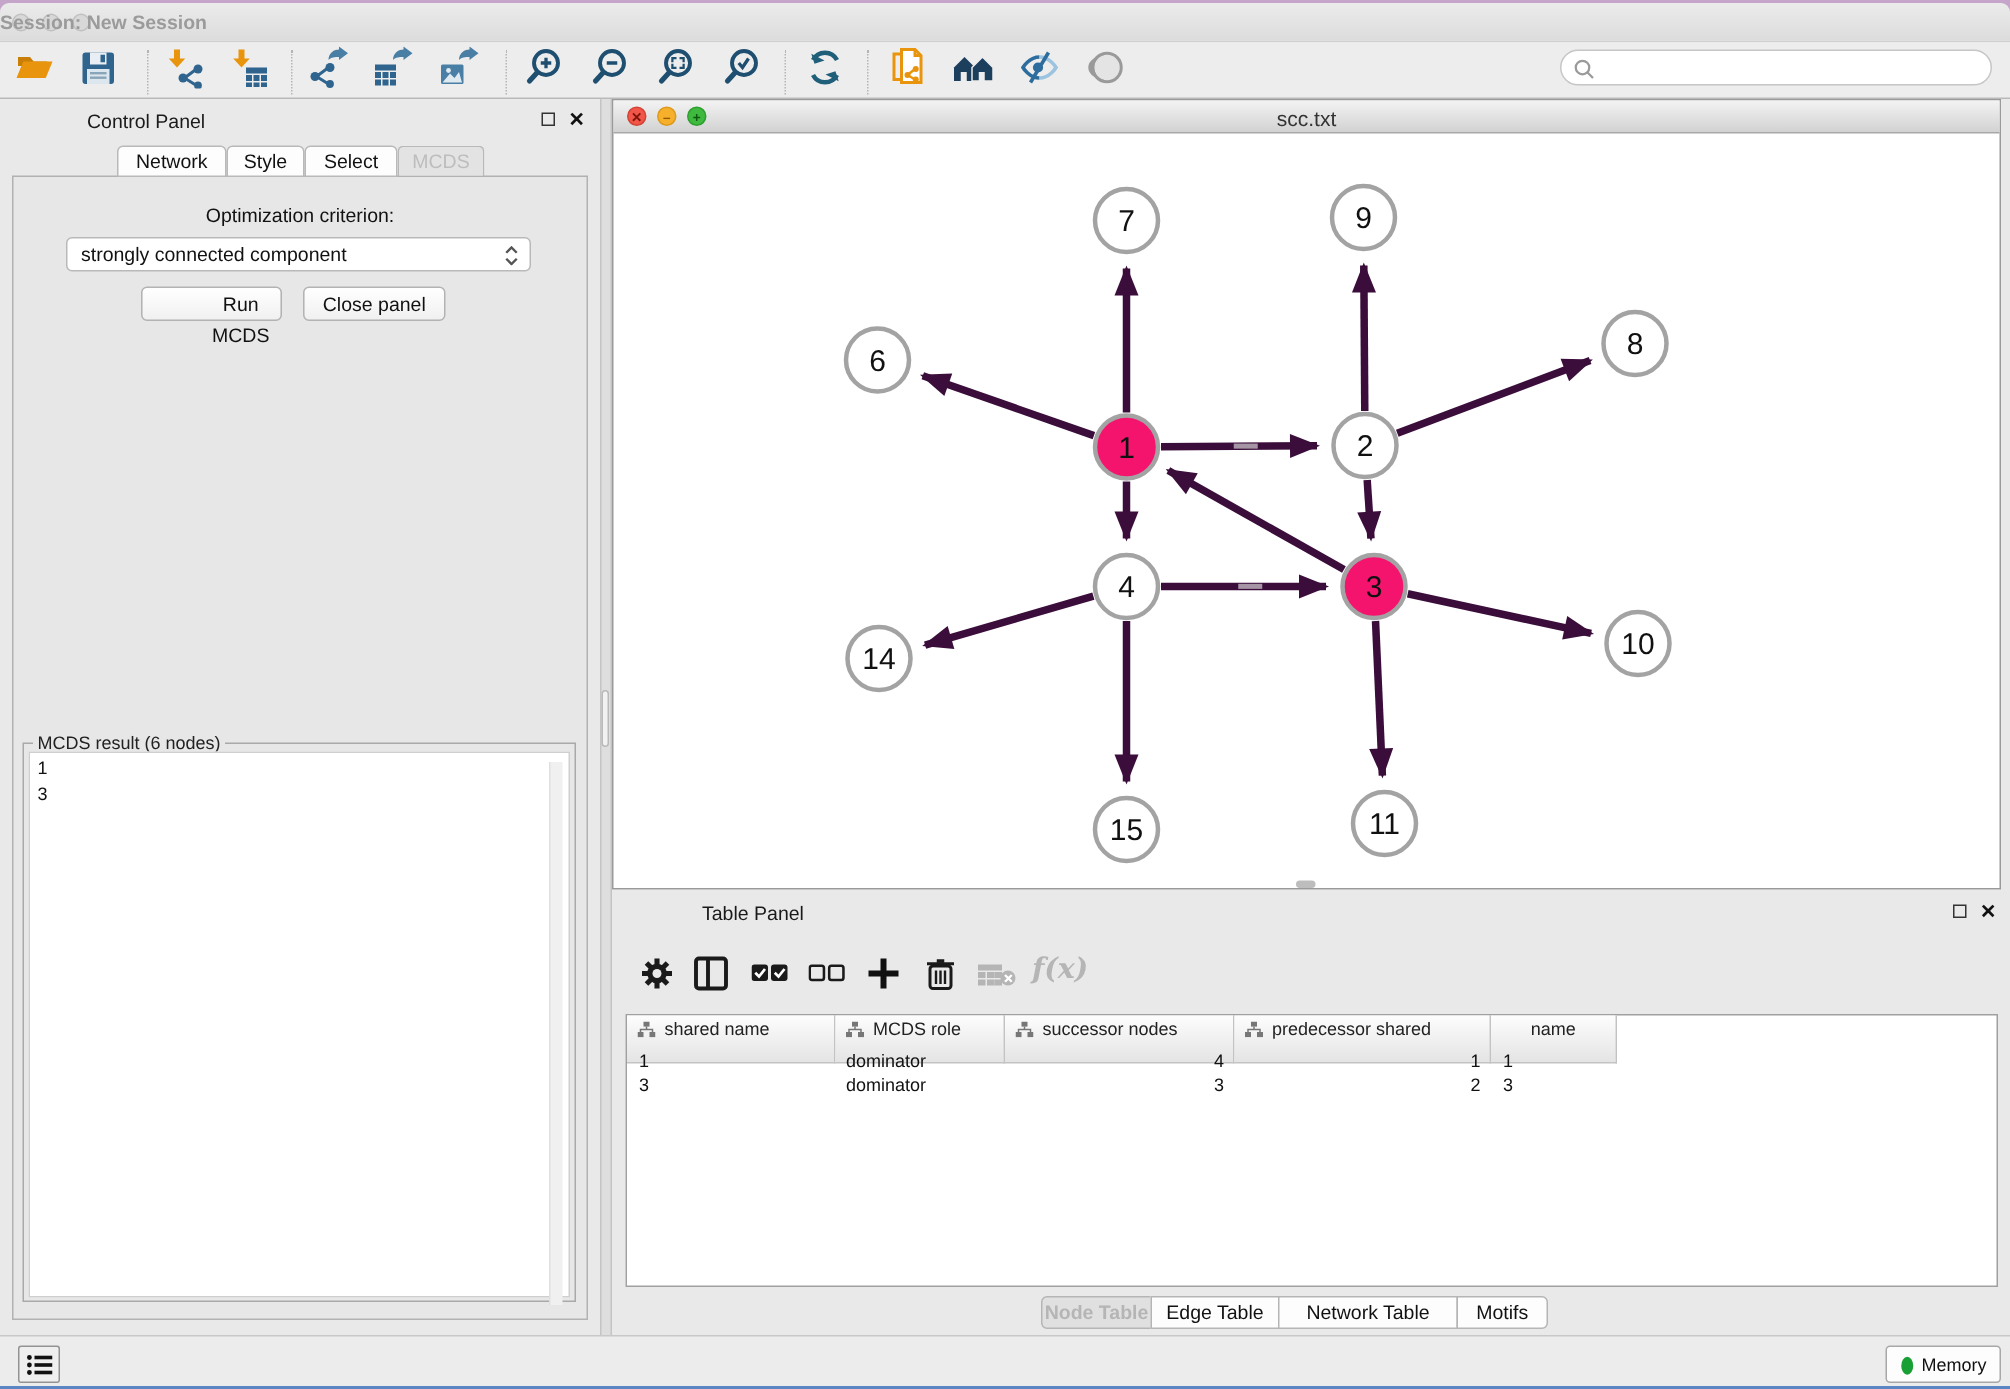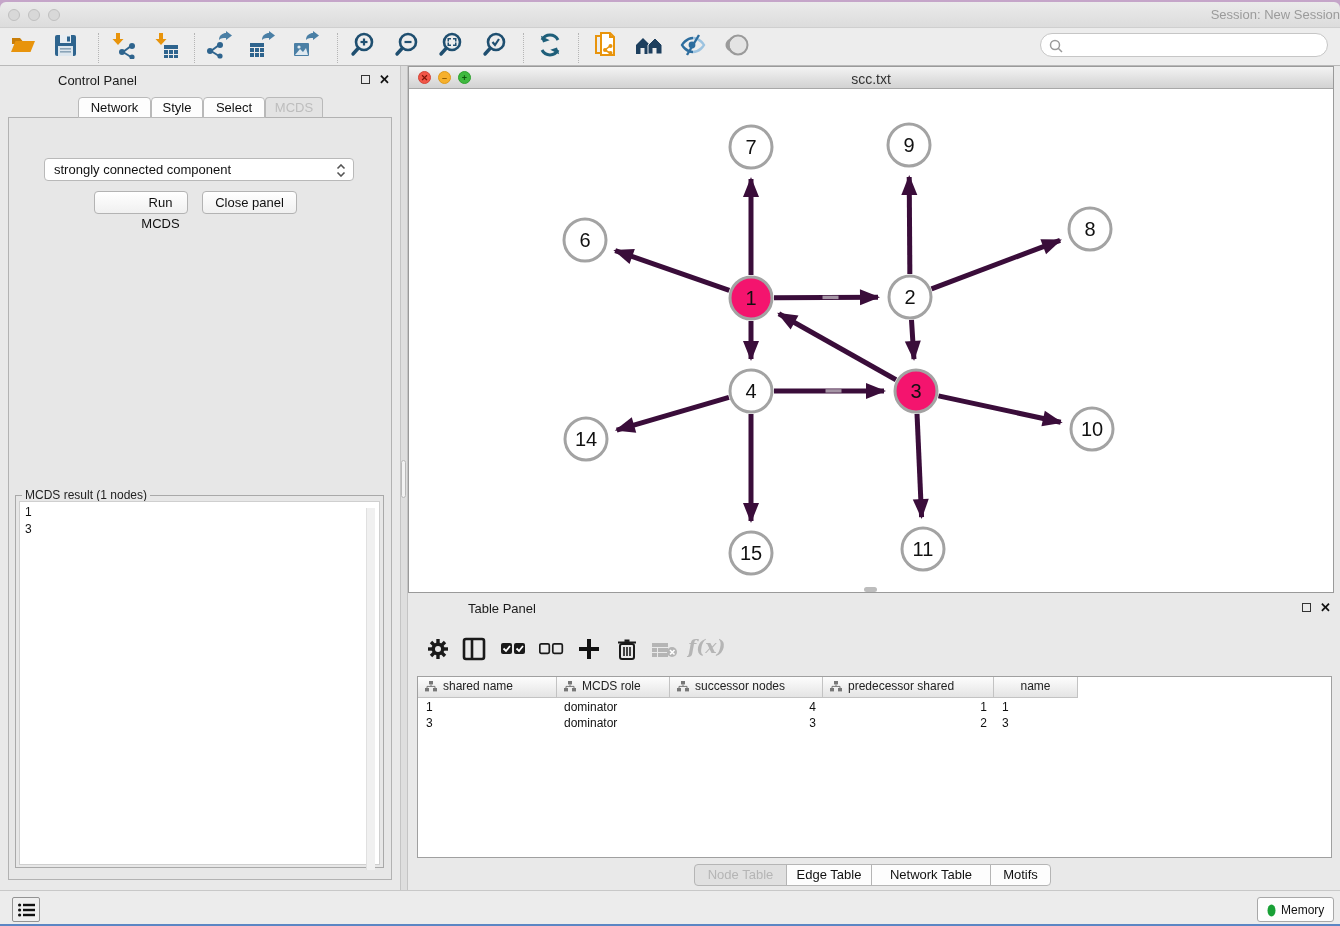--- a/index.html
+++ b/index.html
@@ -1,21 +1,21 @@
 <!DOCTYPE html>
 <html><head>
 <meta charset="utf-8">
 <style>
   * { margin:0; padding:0; box-sizing:border-box; }
   html,body { width:1340px; height:926px; overflow:hidden; font-family:"Liberation Sans",sans-serif; background:#ececec; }
   .abs { position:absolute; }
   .desktop-strip { left:0; top:0; width:1340px; height:8px; background:#c5a5c9; }
   .titlebar { left:0; top:2px; width:1340px; height:26px; background:linear-gradient(#ebebeb,#dcdcdc); border-bottom:1px solid #cfcfcf; border-radius:6px 6px 0 0; }
   .tl-dot { width:12px; height:12px; border-radius:50%; background:#d8d8d8; border:1px solid #c0c0c0; top:7px; }
-  .win-title { width:100%; text-align:right; top:5px; font-size:13px; color:#9b9b9b; }
+  .win-title { width:100%; text-align:left; top:5px; font-size:13px; color:#9b9b9b;font-weight:bold; }
   .toolbar { left:0; top:29px; width:1340px; height:37px; background:#ededed; border-bottom:1px solid #b9b9b9; }
   .tb-icon { top:2px; width:28px; height:28px; }
   .tb-sep { top:4px; width:1px; height:30px; border-left:1px dotted #b5b5b5; }
   .searchbox { top:4px; left:1040px; width:288px; height:24px; background:#fff; border:1px solid #c6c6c6; border-radius:12px; }
   .searchbox svg { position:absolute; left:7px; top:4px; }
   .main { left:0; top:66px; width:1340px; height:824px; background:#e9e9e9; }
   .ctrl { left:0; top:0; width:400px; height:824px; background:#e9e9e9; }
   .divider { left:400px; top:0; width:8px; height:824px; background:#dedede; border-left:1px solid #c4c4c4; border-right:1px solid #c4c4c4; }
   .split-handle { left:401px; top:394px; width:5px; height:38px; background:#f2f2f2; border:1px solid #b9b9b9; border-radius:3px; }
   .panel-title { font-size:13px; color:#1a1a1a;margin-left:48px; }
@@ -32,21 +32,21 @@
   .legend { left:6px; top:-8px; background:#e7e7e7; padding:0 3px; font-size:12px; color:#222; }
   .result-area { left:3px; top:5px; width:361px; height:364px; background:#fff; border:1px solid #cfcfcf; font-size:12px; color:#111; padding:2px 0 0 5px; line-height:17px; }
   .result-scroll { right:4px; top:6px; width:9px; height:362px; background:#f0f0f0; border-left:1px solid #e0e0e0; }
   .netwin { left:408px; top:0px; width:926px; height:527px; border:1px solid #9a9a9a; background:#fff; }
   .net-title { left:0; top:0; width:100%; height:22px; background:linear-gradient(#f3f3f3,#d2d2d2); border-bottom:1px solid #a8a8a8; }
   .light { width:13px; height:13px; border-radius:50%; top:4px; text-align:center; font-size:9px; font-weight:bold; line-height:13px; }
   .net-name { width:100%; text-align:center; top:4px; font-size:14px; color:#333; }
   .grip { left:452px; top:498px; width:13px; height:5px; background:#bdbdbd; border-radius:3px; }
   .tablepanel { left:408px; top:529px; width:932px; height:295px; background:#e9e9e9; }
   .tbl { left:9px; top:81px; width:915px; height:182px; background:#fff; border:1px solid #a0a0a0; }
-  .th { top:0; height:21px; background:linear-gradient(#fdfdfd,#e4e4e4); border-right:1px solid #c3c3c3; border-bottom:1px solid #c3c3c3; font-size:12px; color:#222; line-height:18px; }
+  .th { top:0; height:32px; background:linear-gradient(#fdfdfd,#e4e4e4); border-right:1px solid #c3c3c3; border-bottom:1px solid #c3c3c3; font-size:12px; color:#222; line-height:18px; }
   .td { font-size:12px; color:#111; line-height:16px; }
   .bottom-tabs { top:269px; height:22px; }
   .btab { height:22px; border:1px solid #b5b5b5; background:#fdfdfd; font-size:13px; color:#111; text-align:center; line-height:20px; float:left; margin-left:-1px; }
   .btab.disabled { background:#e0e0e0; color:#b5b5b5; }
   .statusbar { left:0; top:890px; width:1340px; height:34px; background:#ececec; border-top:1px solid #c8c8c8; }
   .bottom-strip { left:0; top:924px; width:1340px; height:2px; background:#5b86c4; }
   .mem-btn { left:1257px; top:6px; width:77px; height:25px; background:#fdfdfd; border:1px solid #a8a8a8; border-radius:3px; font-size:12px; color:#111; }
   .list-btn { left:12px; top:6px; width:28px; height:25px; background:#efefef; border:1px solid #939393; border-radius:2px; }
 </style>
 </head>
@@ -247,34 +247,35 @@
     <div class="abs sq-btn" style="left:361px; top:9px;"></div>
     <div class="abs x-btn" style="left:379px; top:8px;">✕</div>
 
     <div class="abs tabpane"></div>
 
     <div class="abs tab" style="left:78px; width:73px;">Network</div>
     <div class="abs tab" style="left:151px; width:52px;">Style</div>
     <div class="abs tab" style="left:203px; width:62px;">Select</div>
     <div class="abs tab inactive" style="left:265px; width:58px;">MCDS</div>
 
+    <div class="abs opt-label">Optimization criterion:</div>
 
     <div class="abs dropdown">
       <span>strongly connected component</span>
       <svg class="abs stepper" width="10" height="13" viewBox="0 0 10 13">
           <path d="M1.5 4.5 L5 1 L8.5 4.5" fill="none" stroke="#555" stroke-width="1.6"></path>
           <path d="M1.5 8.5 L5 12 L8.5 8.5" fill="none" stroke="#555" stroke-width="1.6"></path>
         </svg>
     </div>
 
     <div class="abs btn" style="left:94px; width:94px;padding-left:39px;">Run MCDS</div>
     <div class="abs btn" style="left:202px; width:95px;">Close panel</div>
 
     <div class="abs fieldset">
-      <div class="abs legend">MCDS result (1 nodes)</div>
+      <div class="abs legend">MCDS result (6 nodes)</div>
       <div class="abs result-area">
         <div>1</div>
         <div>3</div>
         <div class="abs result-scroll"></div>
       </div>
     </div>
   </div>
 
   <div class="abs divider"></div>
   <div class="abs split-handle"></div>
@@ -456,21 +457,21 @@
       <div class="abs td" style="left:584px; top:22px;">1</div>
 
       <div class="abs td" style="left:8px; top:38px;">3</div>
       <div class="abs td" style="left:146px; top:38px;">dominator</div>
       <div class="abs td" style="left:252px; top:38px; width:146px; text-align:right;">3</div>
       <div class="abs td" style="left:405px; top:38px; width:164px; text-align:right;">2</div>
       <div class="abs td" style="left:584px; top:38px;">3</div>
     </div>
 
     <div class="abs bottom-tabs" style="left:287px;">
-      <div class="btab disabled" style="width:93px; border-radius:4px 0 0 4px;">Node Table</div>
+      <div class="btab disabled" style="width:74px; border-radius:4px 0 0 4px;font-weight:bold;">Node Table</div>
       <div class="btab" style="width:86px;">Edge Table</div>
       <div class="btab" style="width:120px;">Network Table</div>
       <div class="btab" style="width:61px; border-radius:0 4px 4px 0;">Motifs</div>
     </div>
   </div>
 </div>
 
 <div class="abs statusbar">
   <div class="abs list-btn">
     <svg width="17" height="14" viewBox="0 0 17 14" style="margin:5px 0 0 5px;">

